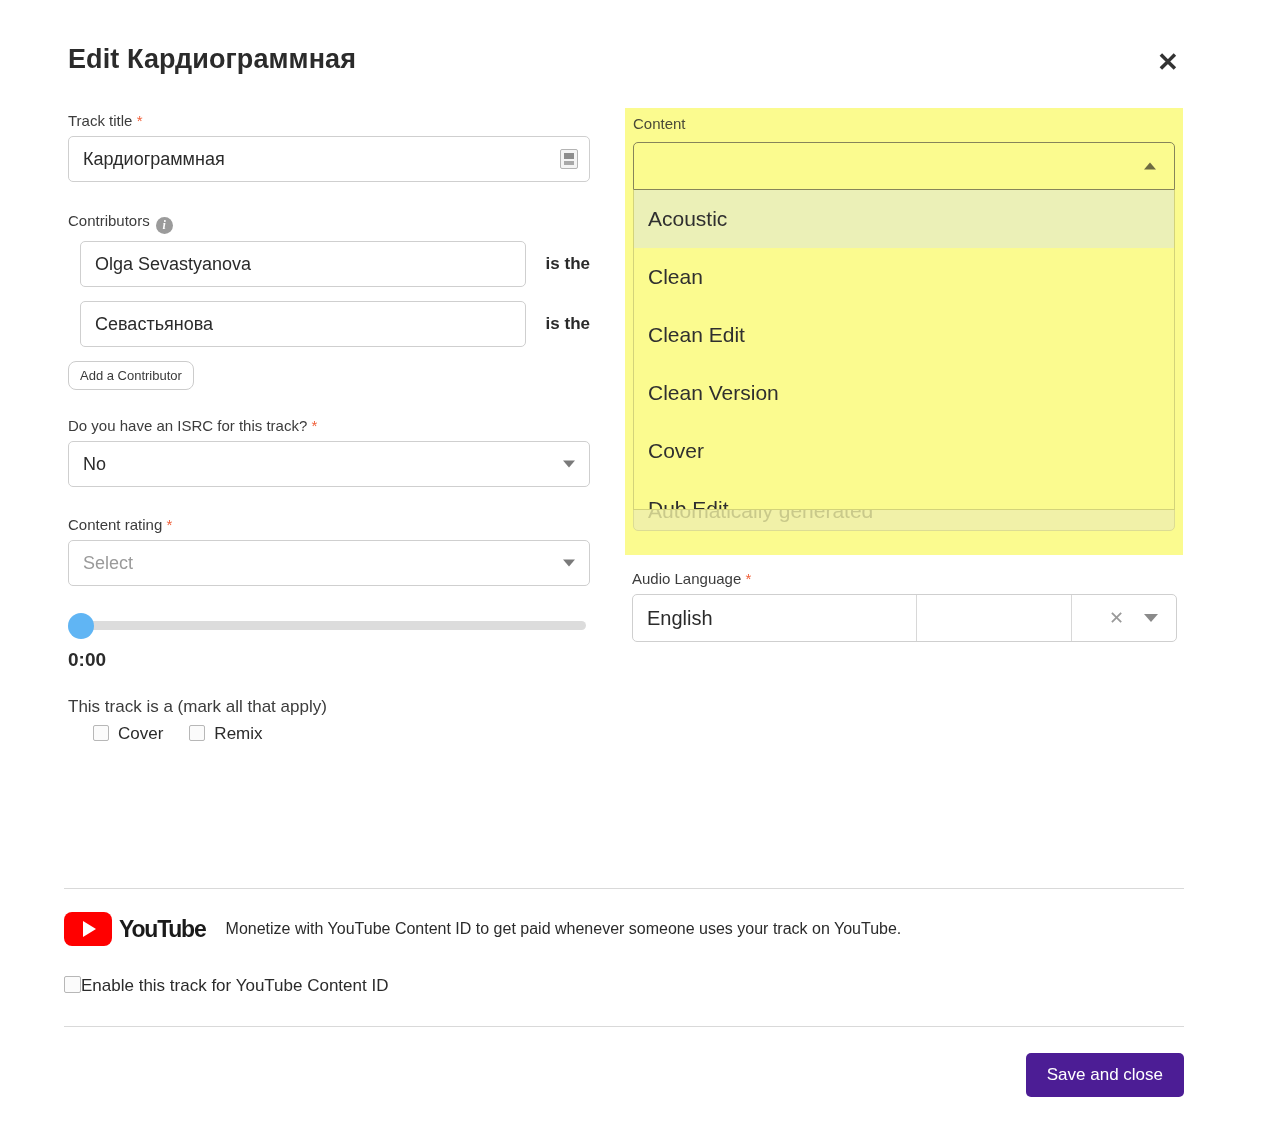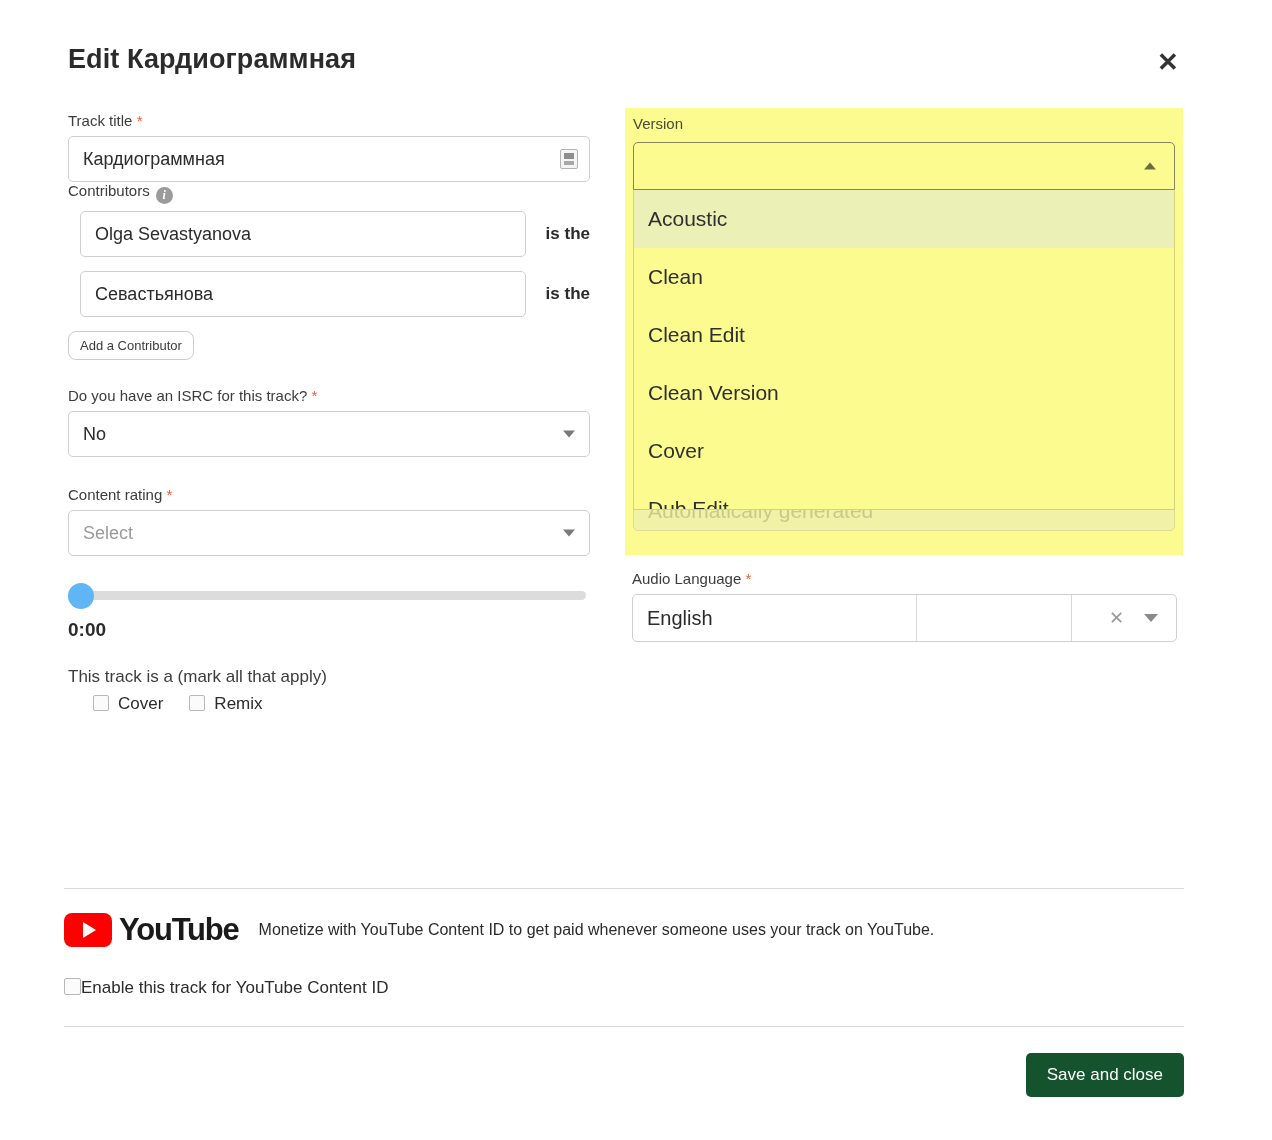--- a/index.html
+++ b/index.html
@@ -325,21 +325,21 @@
   .yt-play::after {
     content: "";
     position: absolute;
     left: 19px; top: 9px;
     width: 0; height: 0;
     border-top: 8px solid transparent;
     border-bottom: 8px solid transparent;
     border-left: 13px solid #ffffff;
   }
   .yt-word {
-    font-size: 31px;
+    font-size: 23px;
     font-weight: bold;
     color: #1a1a1a;
     margin-left: 7px;
     letter-spacing: -1.2px;
     font-family: "Liberation Sans", sans-serif;
     flex: none;
   }
   .yt-desc {
     font-size: 16px;
     color: #2b2b2b;
@@ -350,21 +350,21 @@
     font-size: 17px;
     color: #2b2b2b;
   }
   .yt-cb-row .cb { width: 17px; height: 17px; }
   .yt-cb-label { }
 
   
   .save-btn {
     position: absolute;
     right: 88px; top: 1053px;
-    background: #14532d;
+    background: #4c1d95;
     color: #ffffff;
     border: none;
     border-radius: 5px;
     font-size: 17px;
     padding: 12px 21px;
     cursor: pointer;
     font-family: "Liberation Sans", sans-serif;
   }
 </style>
 </head>
@@ -378,21 +378,21 @@
   <div class="col-left">
 
     <div>
       <span class="field-label"><span>Track title</span> <span class="req">*</span></span>
       <div class="track-title-wrap">
         <input class="text-input" type="text" value="Кардиограммная" style="">
         <span class="title-badge"></span>
       </div>
     </div>
 
-    <div style="">
+    <div style="margin-top:30px;">
       <span class="field-label"><span>Contributors</span><span class="info-icon">i</span></span>
 
       <div class="contrib-row">
         <input class="text-input" type="text" value="Olga Sevastyanova" style="">
         <span class="contrib-isthe">is the</span>
       </div>
 
       <div class="contrib-row">
         <input class="text-input" type="text" value="Севастьянова" style="">
         <span class="contrib-isthe">is the</span>
@@ -428,21 +428,21 @@
     <div style="margin-top:26px;">
       <span class="field-label" style="font-size:17px;">This track is a (mark all that apply)</span>
       <div class="cb-row" style="margin-top:6px;padding-left:25px;">
         <span class="cb"></span><span class="cb-label">Cover</span><span class="cb"></span><span class="cb-label">Remix</span>
       </div>
     </div>
 
   </div>
 
   <div class="version-highlight"></div>
-  <div class="version-label">Version</div>
+  <div class="version-label">Content</div>
 
   <div class="version-control">
     <span class="caret up" style="right:18px;"></span>
   </div>
 
   <div class="version-menu">
     <div class="version-opt hovered">Acoustic</div>
     <div class="version-opt">Clean</div>
     <div class="version-opt">Clean Edit</div>
     <div class="version-opt">Clean Version</div>

